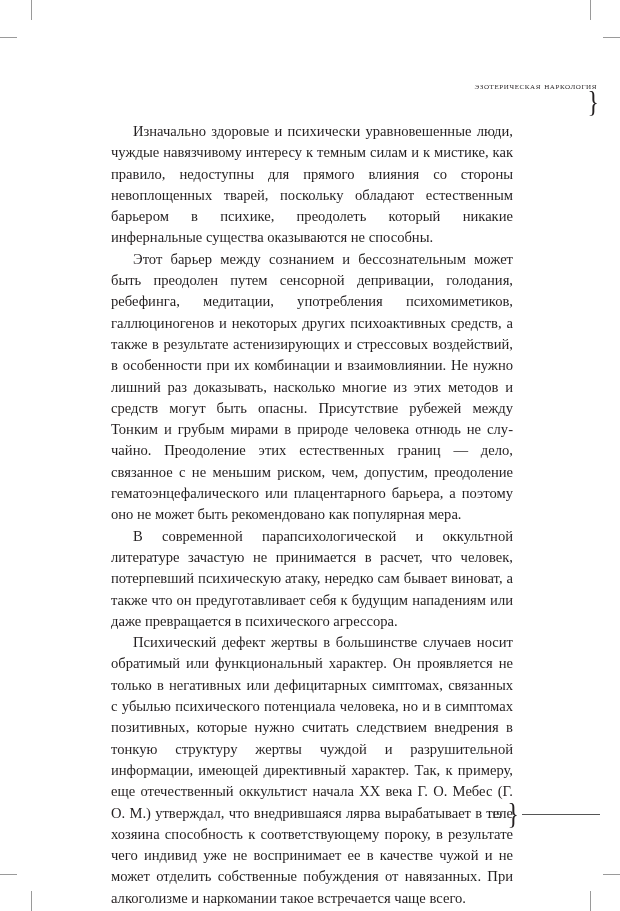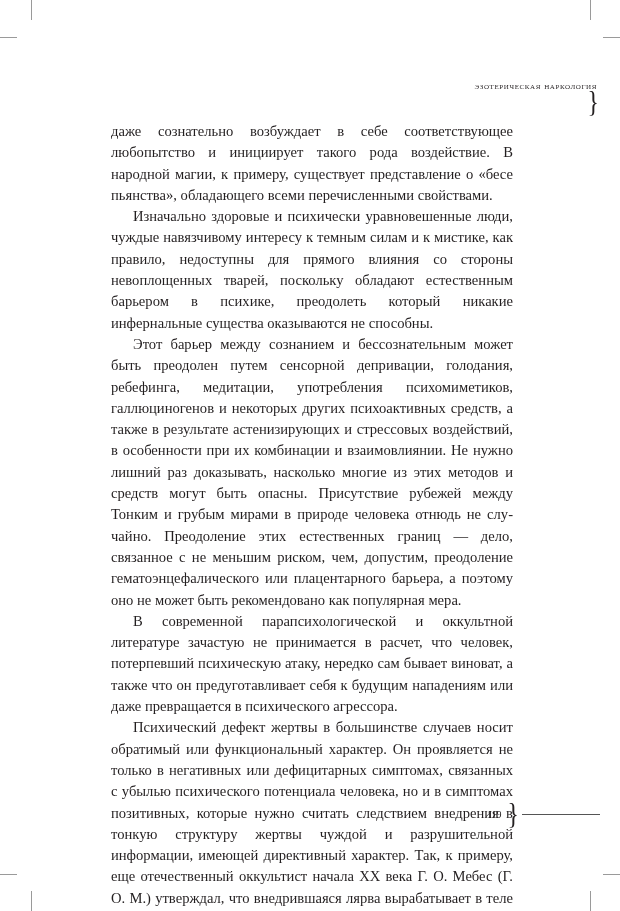--- a/index.html
+++ b/index.html
@@ -30,21 +30,20 @@
 <div class="crop h" style="left:603px; top:874px;"></div>
 <div class="crop v" style="left:590px; top:891px;"></div>
 
 <div class="running-head">
   <span class="title">Эзотерическая наркология</span>
   <span class="brace">}</span>
   <span class="rule"></span>
 </div>
 
 <div class="text">
-  <p class="cont">даже сознательно возбуждает в себе соответствующее любопытство и инициирует такого рода воздействие. В народной магии, к приме­ру, существует представление о «бесе пьянства», обладающего всеми перечисленными свойствами.</p>
   <p>Изначально здоровые и психически уравновешенные люди, чуж­дые навязчивому интересу к темным силам и к мистике, как прави­ло, недоступны для прямого влияния со стороны невоплощенных тварей, поскольку обладают естественным барьером в психике, преодолеть который никакие инфернальные существа оказывают­ся не способны.</p>
   <p>Этот барьер между сознанием и бессознательным может быть преодолен путем сенсорной деприва­ции, голодания, ребефинга, меди­тации, употребления психомиметиков, галлюциногенов и некоторых других психоактивных средств, а также в результате астенизирующих и стрессовых воздействий, в особенности при их комбинации и взаи­мовлиянии. Не нужно лишний раз доказывать, насколько многие из этих методов и средств могут быть опасны. Присутствие рубежей между Тонким и грубым мирами в природе человека отнюдь не слу­чайно. Преодоление этих естественных границ — дело, связанное с не меньшим риском, чем, допустим, преодоление гематоэнцефаличе­ского или плацентарного барьера, а поэтому оно не может быть ре­комендовано как популярная мера.</p>
   <p>В современной парапсихологической и оккультной литературе зачастую не принимается в расчет, что человек, потерпевший психи­ческую атаку, нередко сам бывает виноват, а также что он предуго­тавливает себя к будущим нападениям или даже превращается в пси­хического агрессора.</p>
   <p>Психический дефект жертвы в большинстве случаев носит об­ратимый или функциональный характер. Он проявляется не толь­ко в негативных или дефицитарных симптомах, связанных с убылью психического потенциала человека, но и в симптомах позитивных, которые нужно считать следствием внедрения в тонкую структуру жертвы чуждой и разрушительной информации, имеющей директив­ный характер. Так, к примеру, еще отечественный оккультист начала XX века Г. О. Мебес (Г. О. М.) утверждал, что внедрившаяся лярва вырабатывает в теле хозяина способность к соответствующему пороку, в результате чего индивид уже не воспринимает ее в качестве чужой и не может отделить собственные побуждения от навязанных. При алкоголизме и наркомании такое встречается чаще всего.</p>
 </div>
 
 <div class="folio">
   <span class="num">119</span>
   <span class="brace">}</span>
   <span class="rule"></span>

